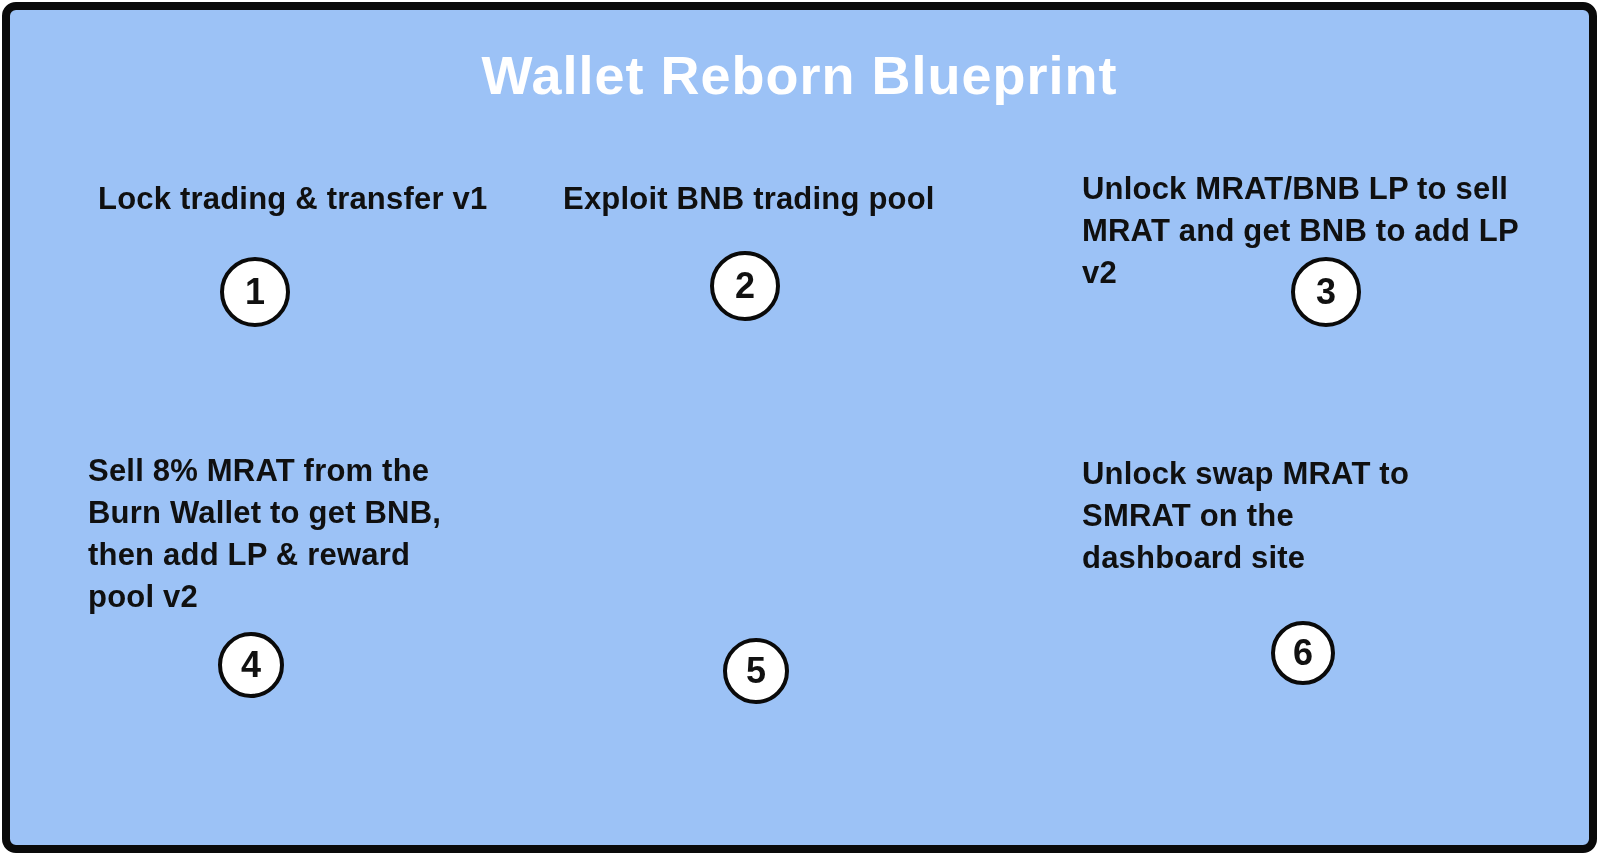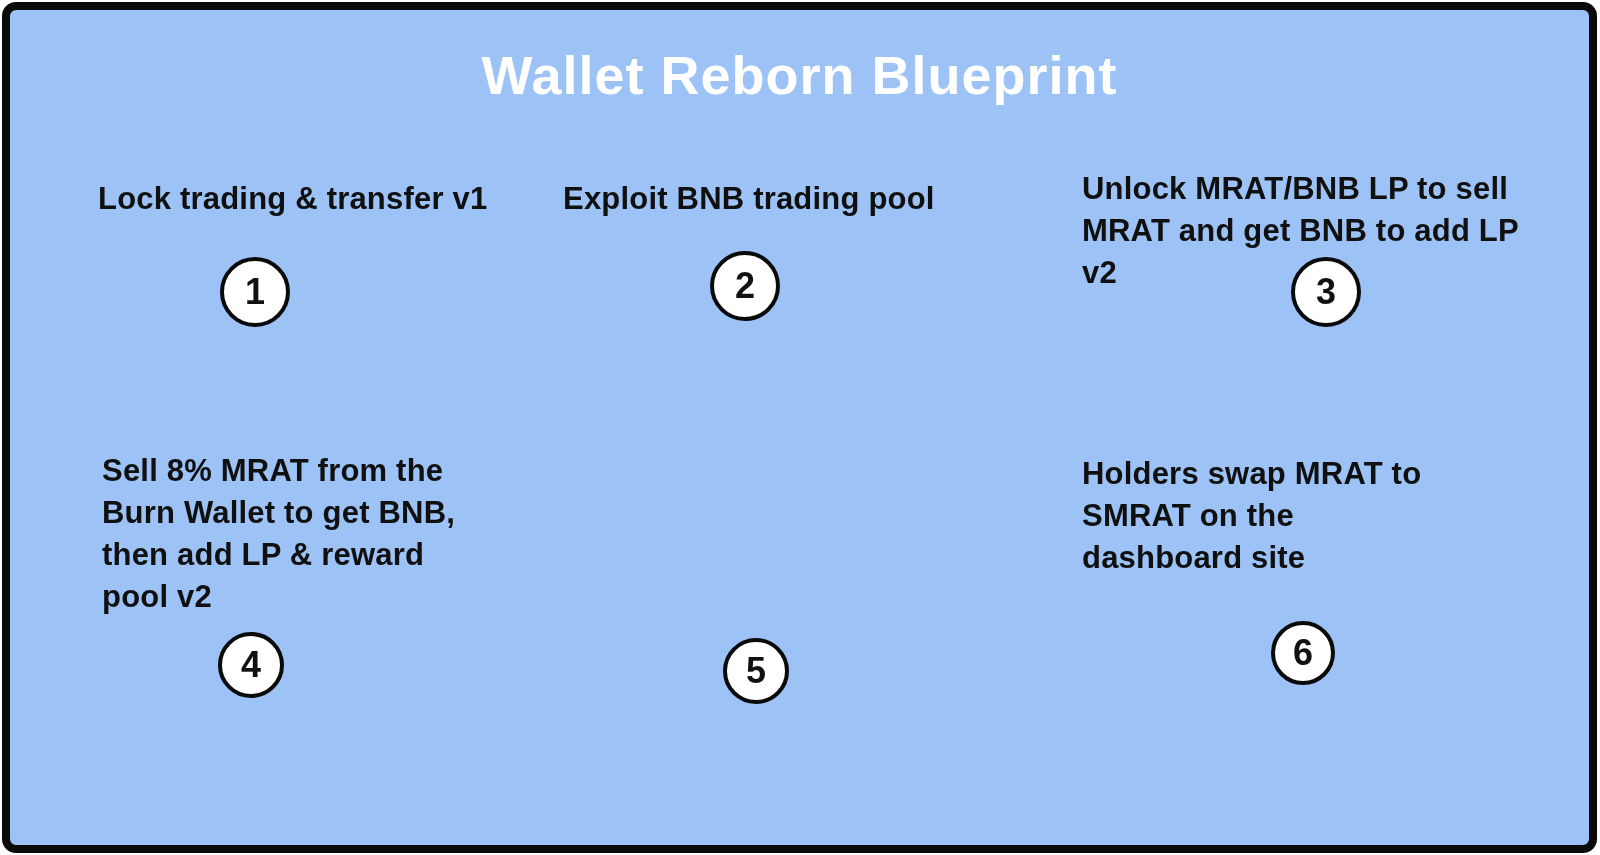--- a/index.html
+++ b/index.html
@@ -42,21 +42,21 @@
     font-size: 31px;
     font-weight: 600;
     color: #101010;
     line-height: 42px;
     white-space: pre-line;
     letter-spacing: 0.2px;
   }
   .t1 { left: 88px;   top: 168px; }
   .t2 { left: 553px;  top: 168px; }
   .t3 { left: 1072px; top: 158px; }
-  .t4 { left: 92px;   top: 440px; }
+  .t4 { left: 78px;   top: 440px; }
   .t5 { left: 557px;  top: 443px; }
   .t6 { left: 1072px; top: 443px; }
   .badge {
     position: absolute;
     box-sizing: border-box;
     background: #ffffff;
     border: 4px solid #0a0a0a;
     border-radius: 50%;
     display: flex;
     align-items: center;
@@ -102,21 +102,21 @@
 then add LP &amp; reward
 pool v2</div>
     <div class="badge c4">
       <span>4</span>
     </div>
 
     <div class="badge c5">
       <span>5</span>
     </div>
 
-    <div class="step-text t6">Holders swap MRAT to
+    <div class="step-text t6">Unlock swap MRAT to
 SMRAT on the
 dashboard site</div>
     <div class="badge c6">
       <span>6</span>
     </div>
 
   </div>
 </div>
 
 </body></html>

